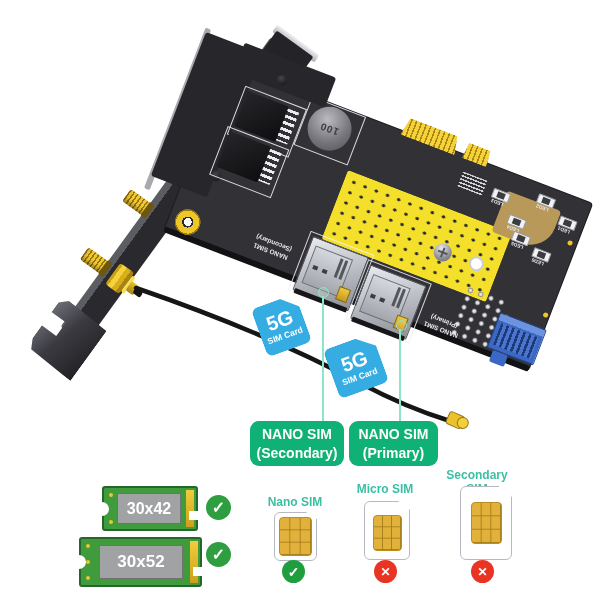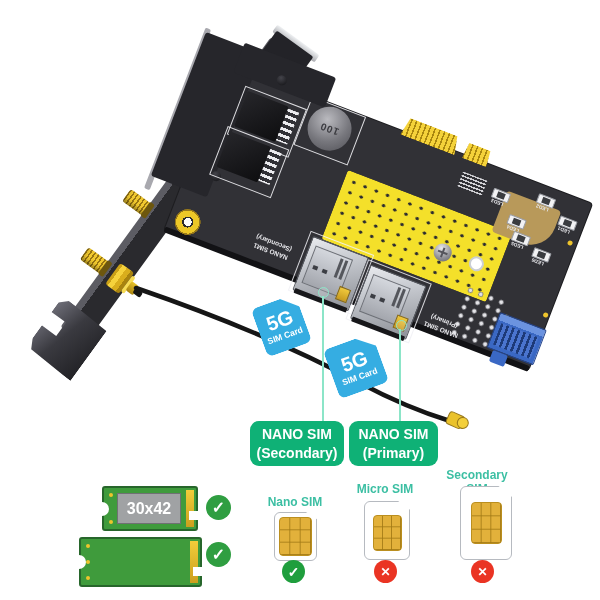--- a/index.html
+++ b/index.html
@@ -300,20 +300,21 @@
     <div class="ab mplate">30x42</div>
   </div>
   <div class="ab bigcheck chk-1">✓</div>
   <div class="ab module module-2">
     <div class="ab mhole"></div>
     <div class="ab mdot mdot-a"></div>
     <div class="ab mdot mdot-c"></div>
     <div class="ab mdot mdot-b"></div>
     <div class="ab mgold"></div>
     <div class="ab mnotch"></div>
+    <div class="ab mplate">30x52</div>
   </div>
   <div class="ab bigcheck chk-2">✓</div>
 
   <div class="ab simlabel simlabel-nano">Nano SIM</div>
   <div class="ab simcard simcard-nano">
     <div class="ab simchip simchip-nano"></div>
   </div>
   <div class="ab smallmark nanocheck">✓</div>
 
   <div class="ab simlabel simlabel-micro">Micro SIM</div>

